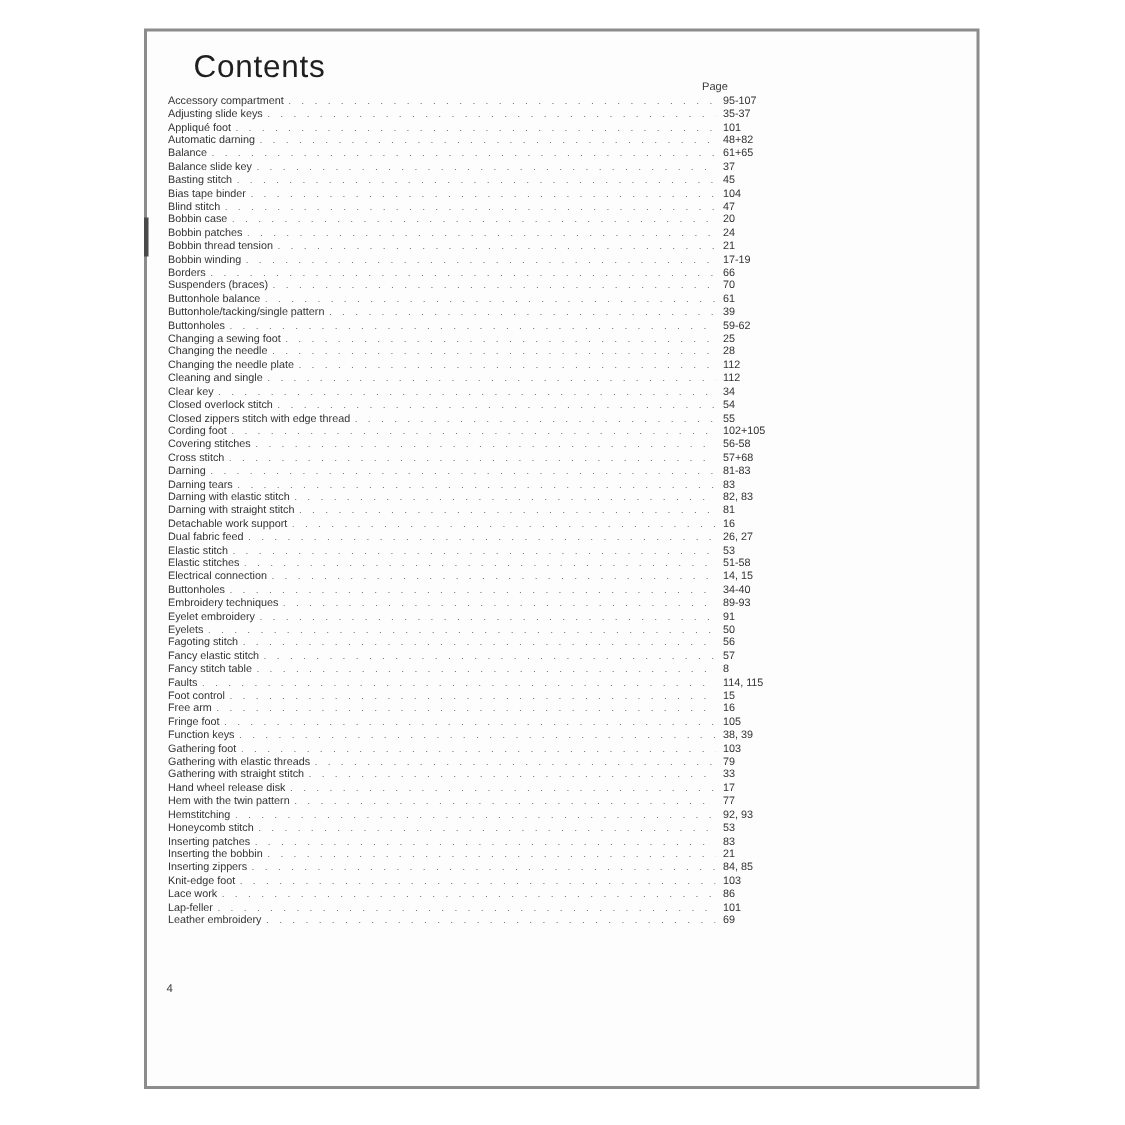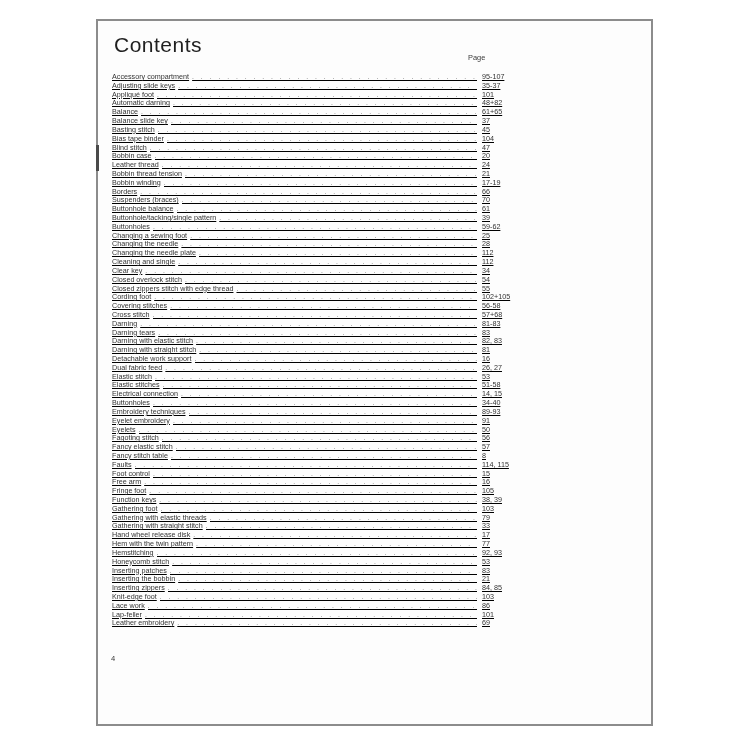--- a/index.html
+++ b/index.html
@@ -23,40 +23,39 @@
   .scan-mark {
     position: absolute;
     left: -2px;
     top: 124px;
     width: 3px;
     height: 26px;
     background: #4a4a4a;
   }
   .title {
     position: absolute;
-    left: 16px;
+    left: 31px;
     top: 12px;
     font-size: 21px;
     letter-spacing: 0.5px;
     color: #1f1f1f;
     font-weight: 400;
   }
   .page-col-header {
     position: absolute;
     left: 370px;
     top: 32px;
     font-size: 7.4px;
     color: #3a3a3a;
   }
   .toc {
     position: absolute;
     left: 14px;
-    top: 52px;
+    top: 42px;
     width: 430px;
-    text-decoration: underline;
   }
   .row {
     display: flex;
     align-items: baseline;
     height: 8.82px;
     line-height: 8.82px;
     font-size: 7.2px;
     color: #333333;
     white-space: nowrap;
   }
@@ -153,21 +152,21 @@
     <span class="pg">47</span>
   </div>
 
   <div class="row">
     <span class="label">Bobbin case</span>
     <span class="dots"></span>
     <span class="pg">20</span>
   </div>
 
   <div class="row">
-    <span class="label">Leather thread</span>
+    <span class="label">Bobbin patches</span>
     <span class="dots"></span>
     <span class="pg">24</span>
   </div>
 
   <div class="row">
     <span class="label">Bobbin thread tension</span>
     <span class="dots"></span>
     <span class="pg">21</span>
   </div>
 

